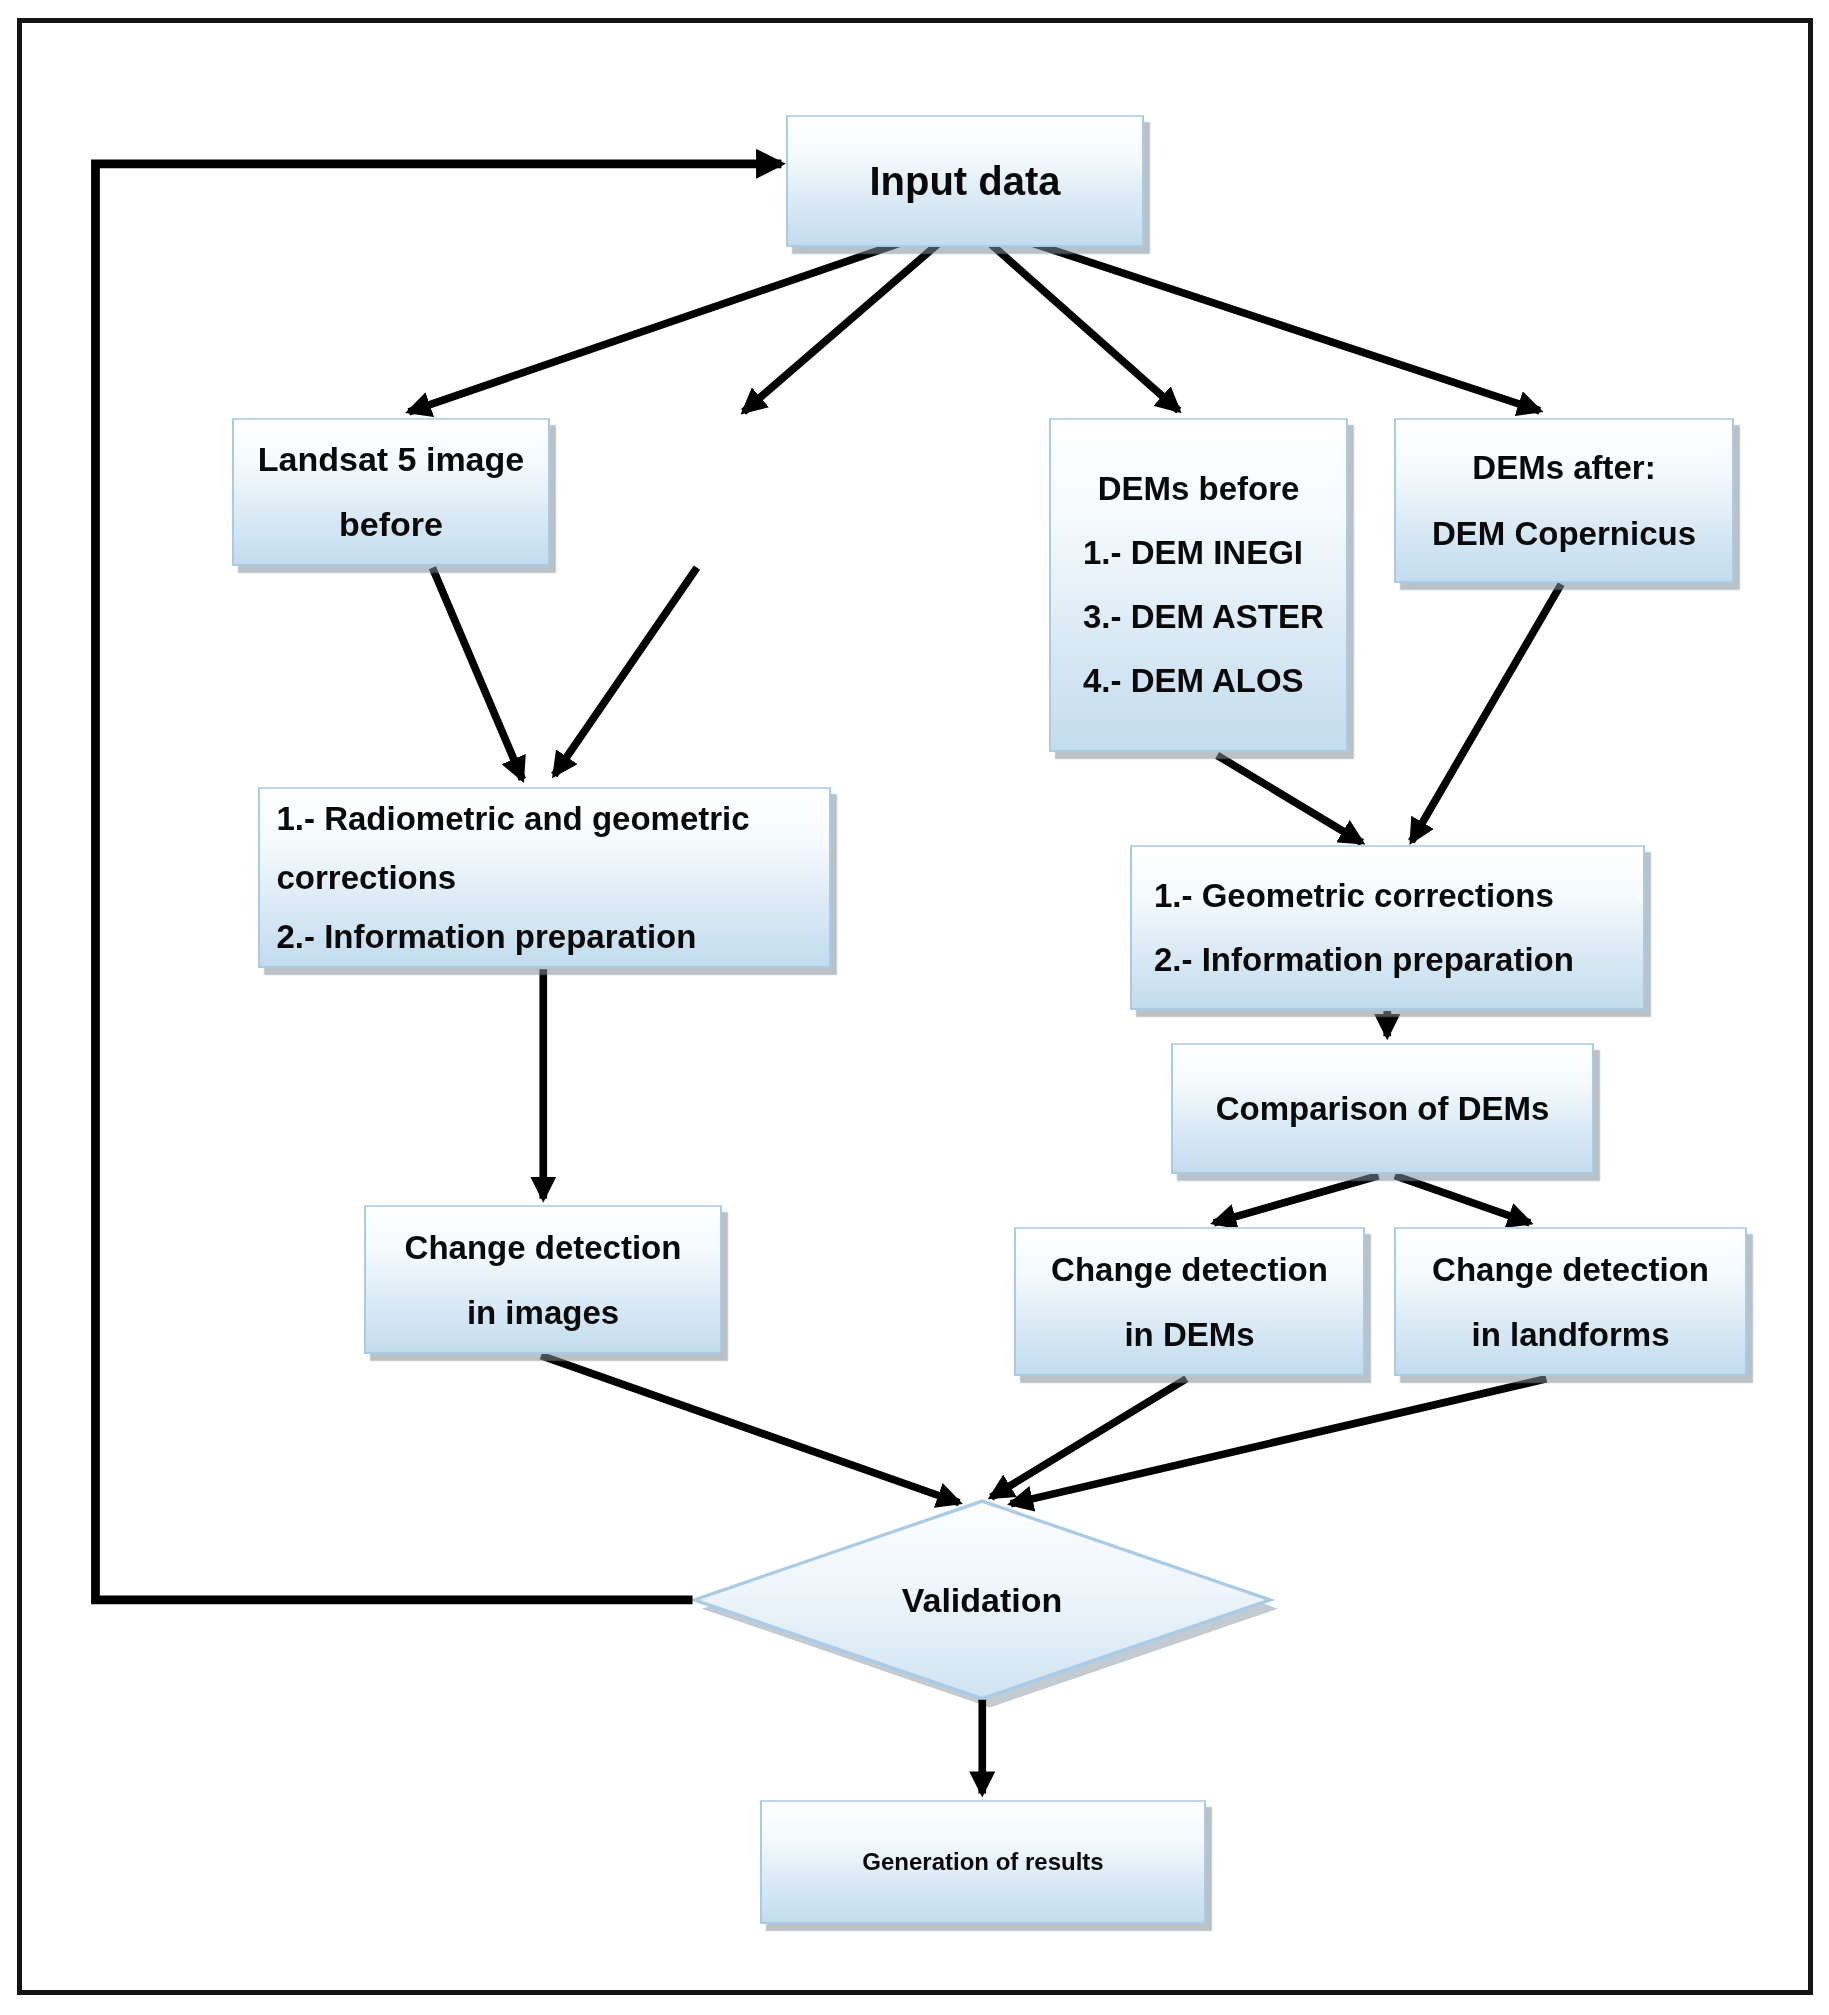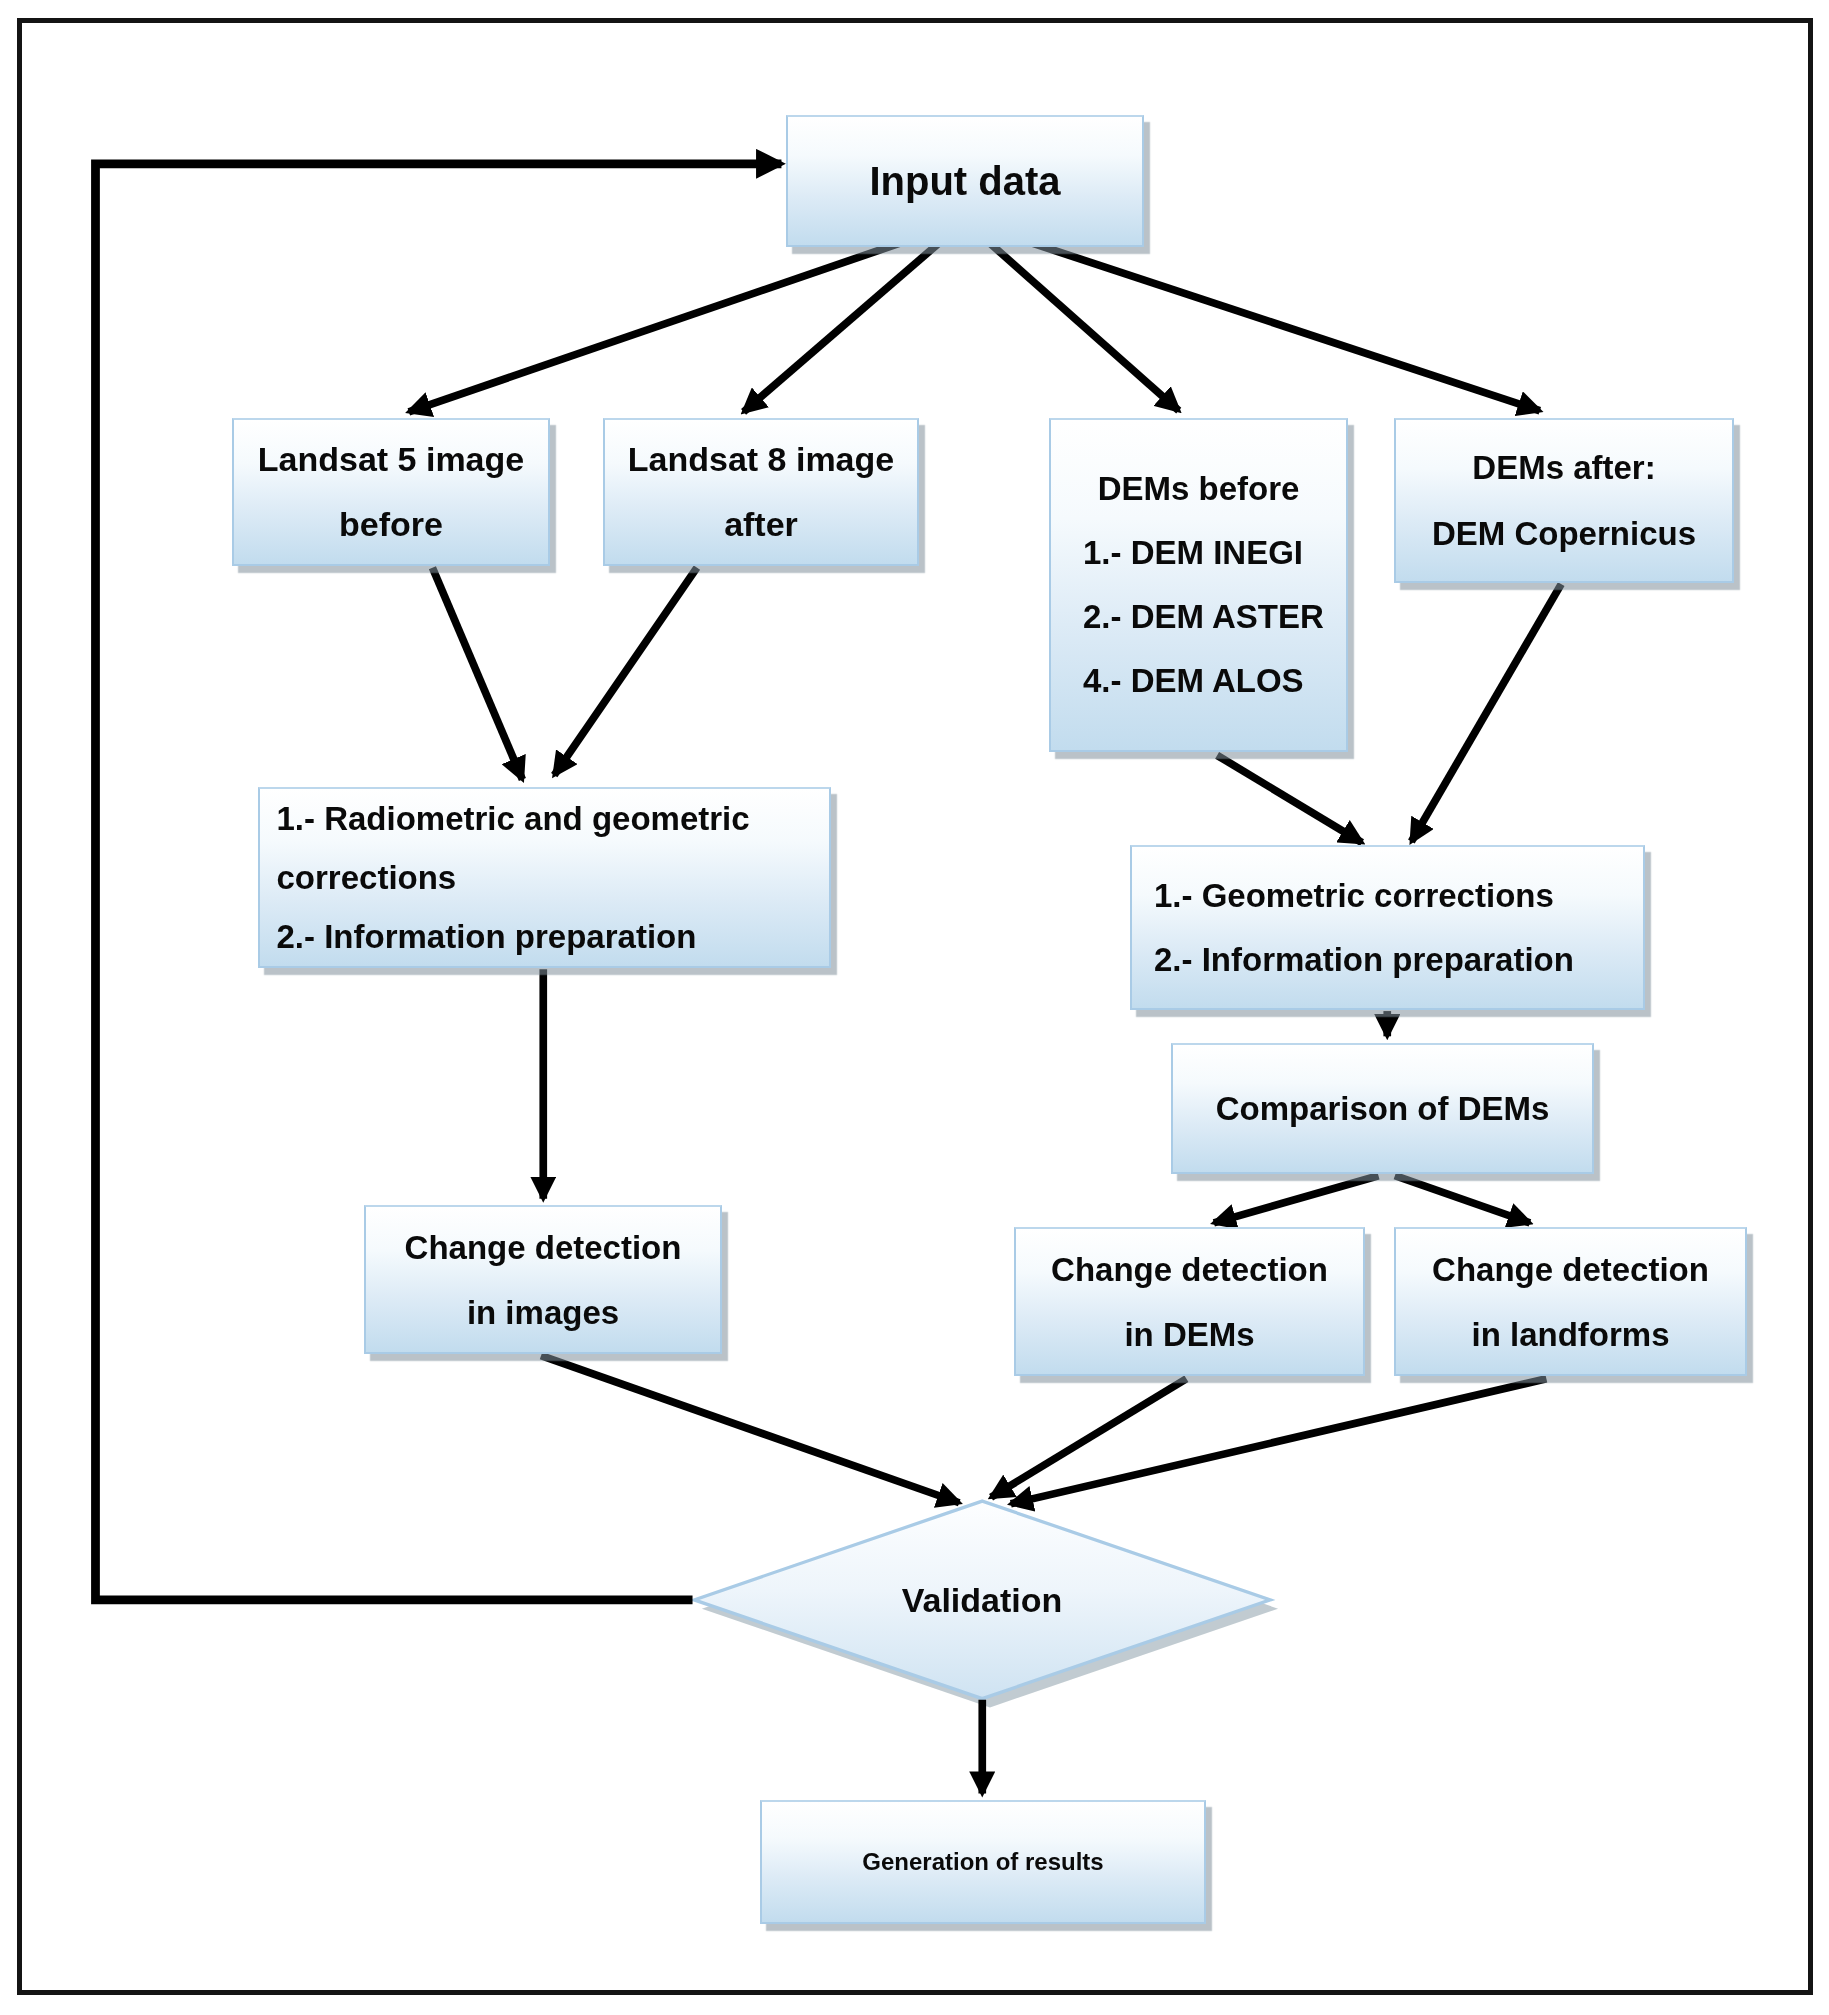--- a/index.html
+++ b/index.html
@@ -122,29 +122,25 @@
 
   <div class="node n-input">
     <span class="label">Input data</span>
   </div>
 
   <div class="node n-landsat5">
     <span class="label">Landsat 5 image
 before</span>
   </div>
 
-  <div class="node n-landsat8">
-    <span class="label">Landsat 8 image
-after</span>
-  </div>
 
   <div class="node n-demsbefore">
     <div class="dem-title">DEMs before</div>
     <div class="dem-item">1.- DEM INEGI</div>
-    <div class="dem-item">2.- DEM ASTER</div>
+    <div class="dem-item">3.- DEM ASTER</div>
     <div class="dem-item">4.- DEM ALOS</div>
   </div>
 
   <div class="node n-demsafter">
     <span class="label">DEMs after:
 DEM Copernicus</span>
   </div>
 
   <div class="node n-imgcorr">
     <span class="label">1.- Radiometric and geometric

